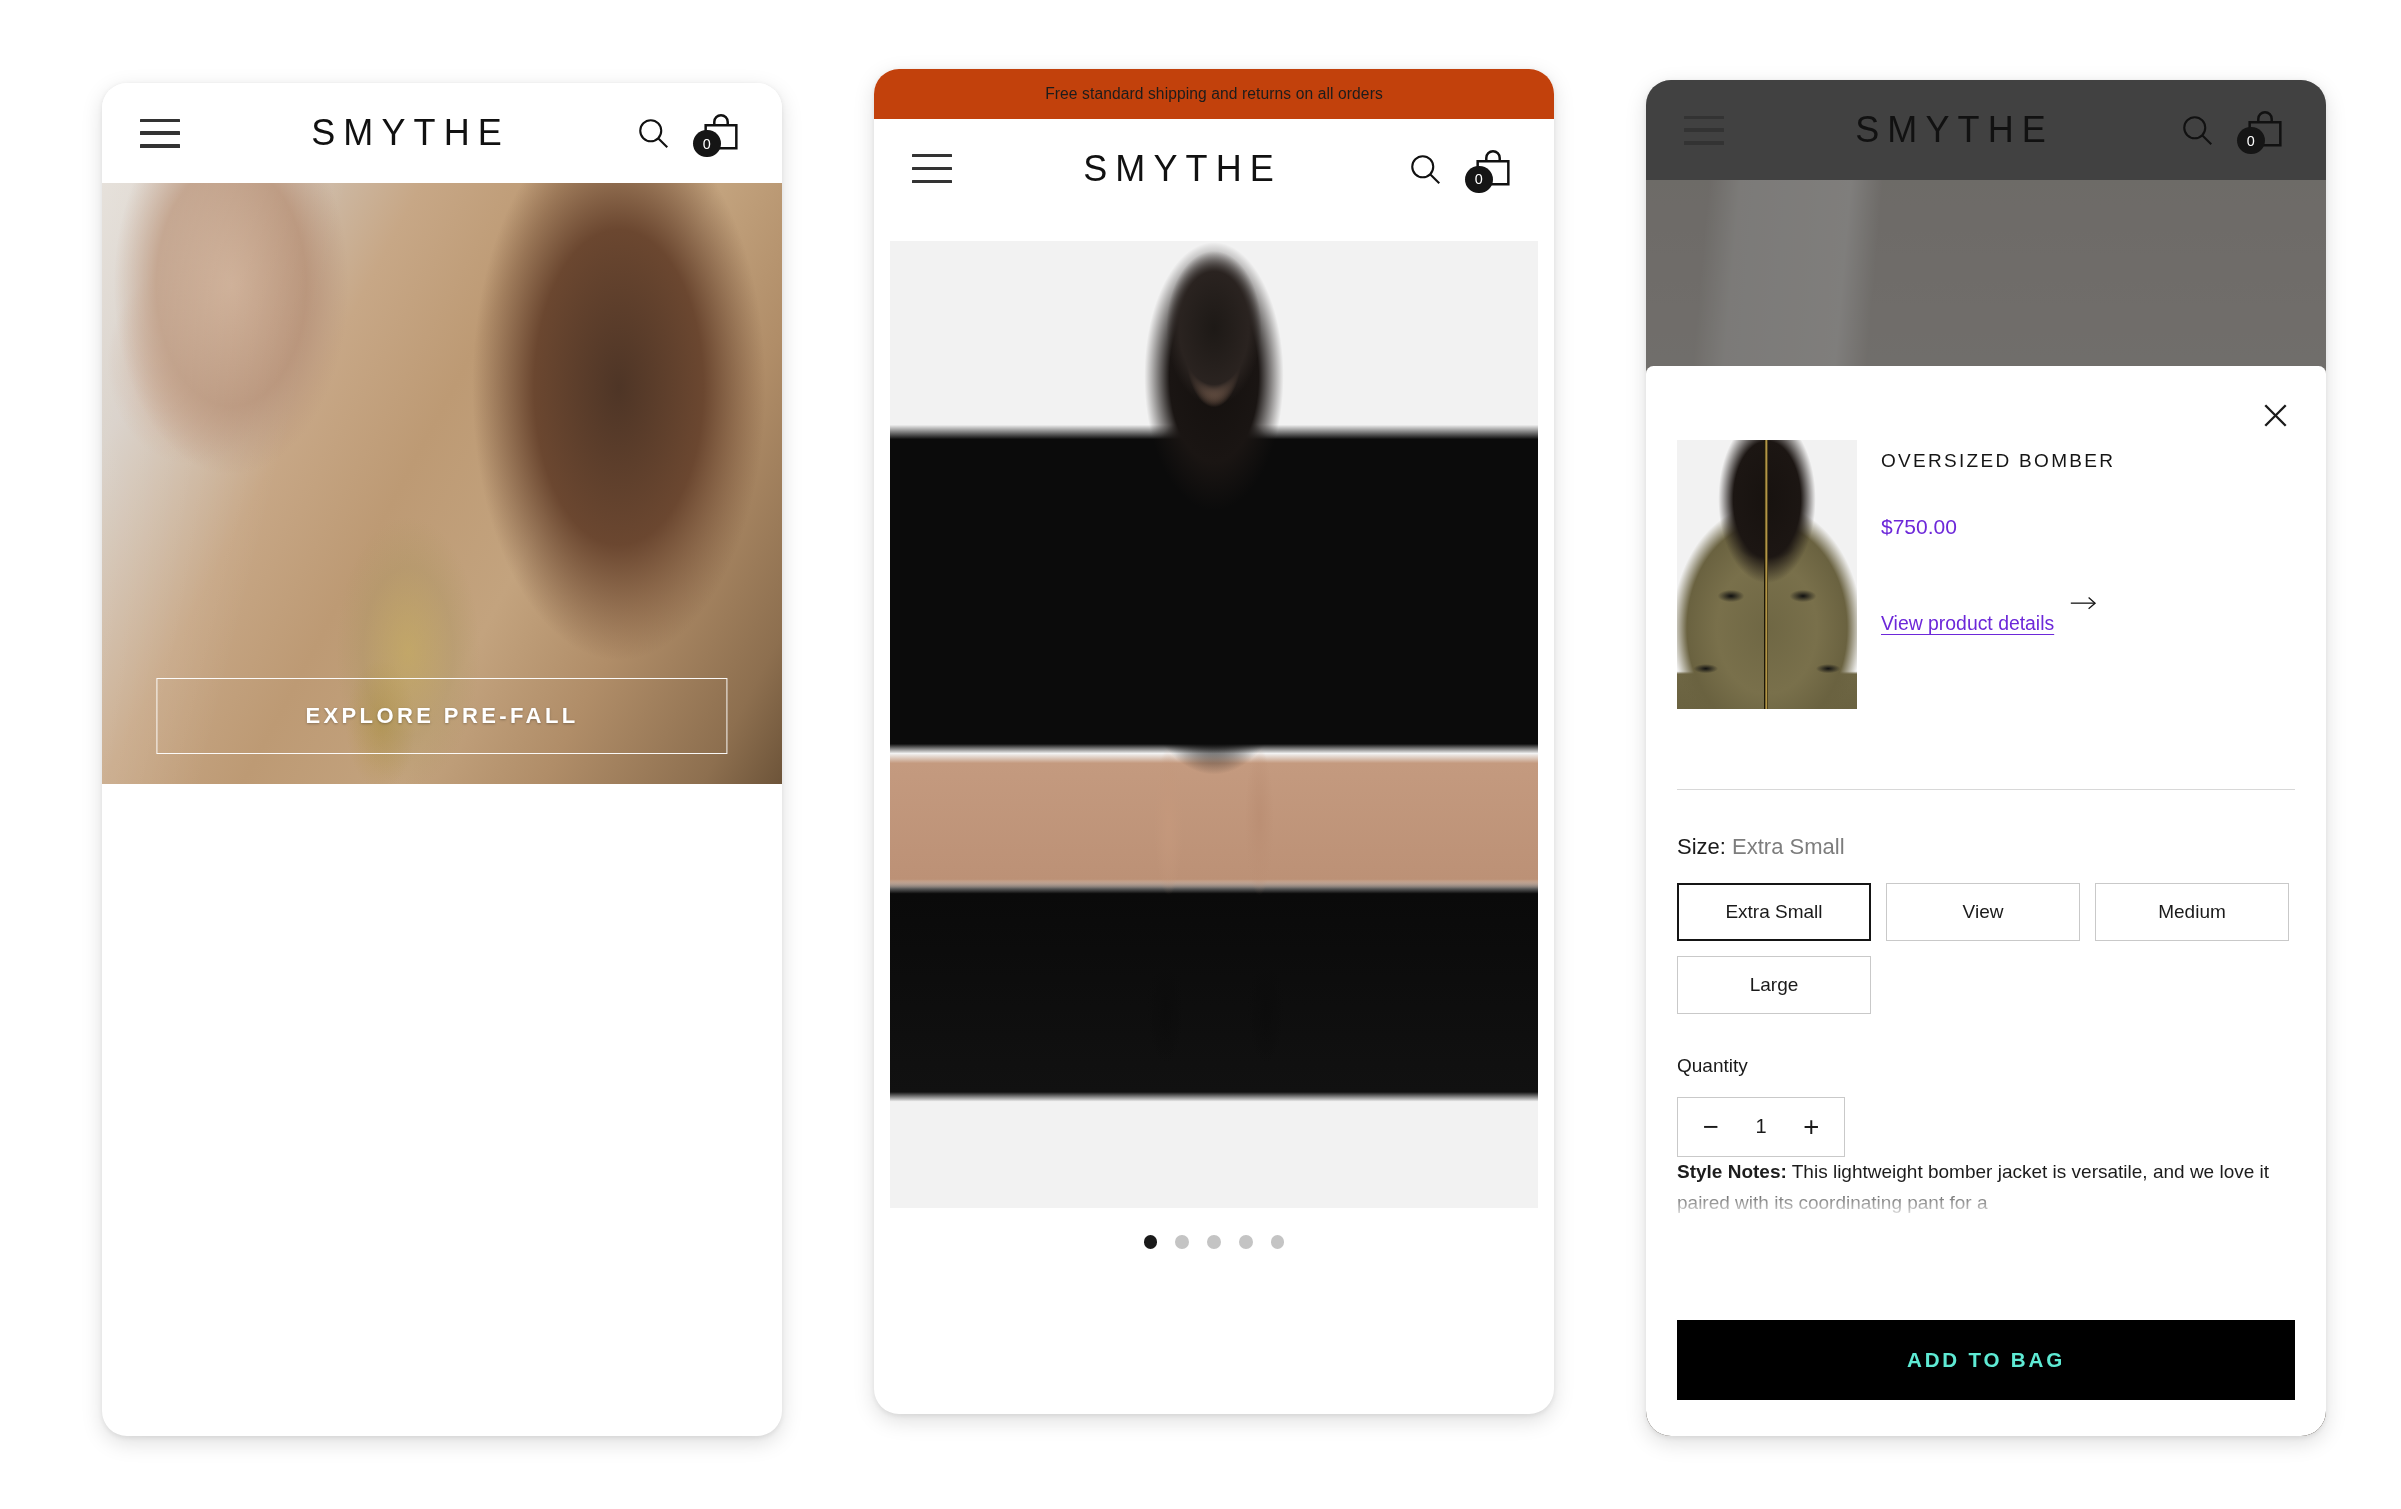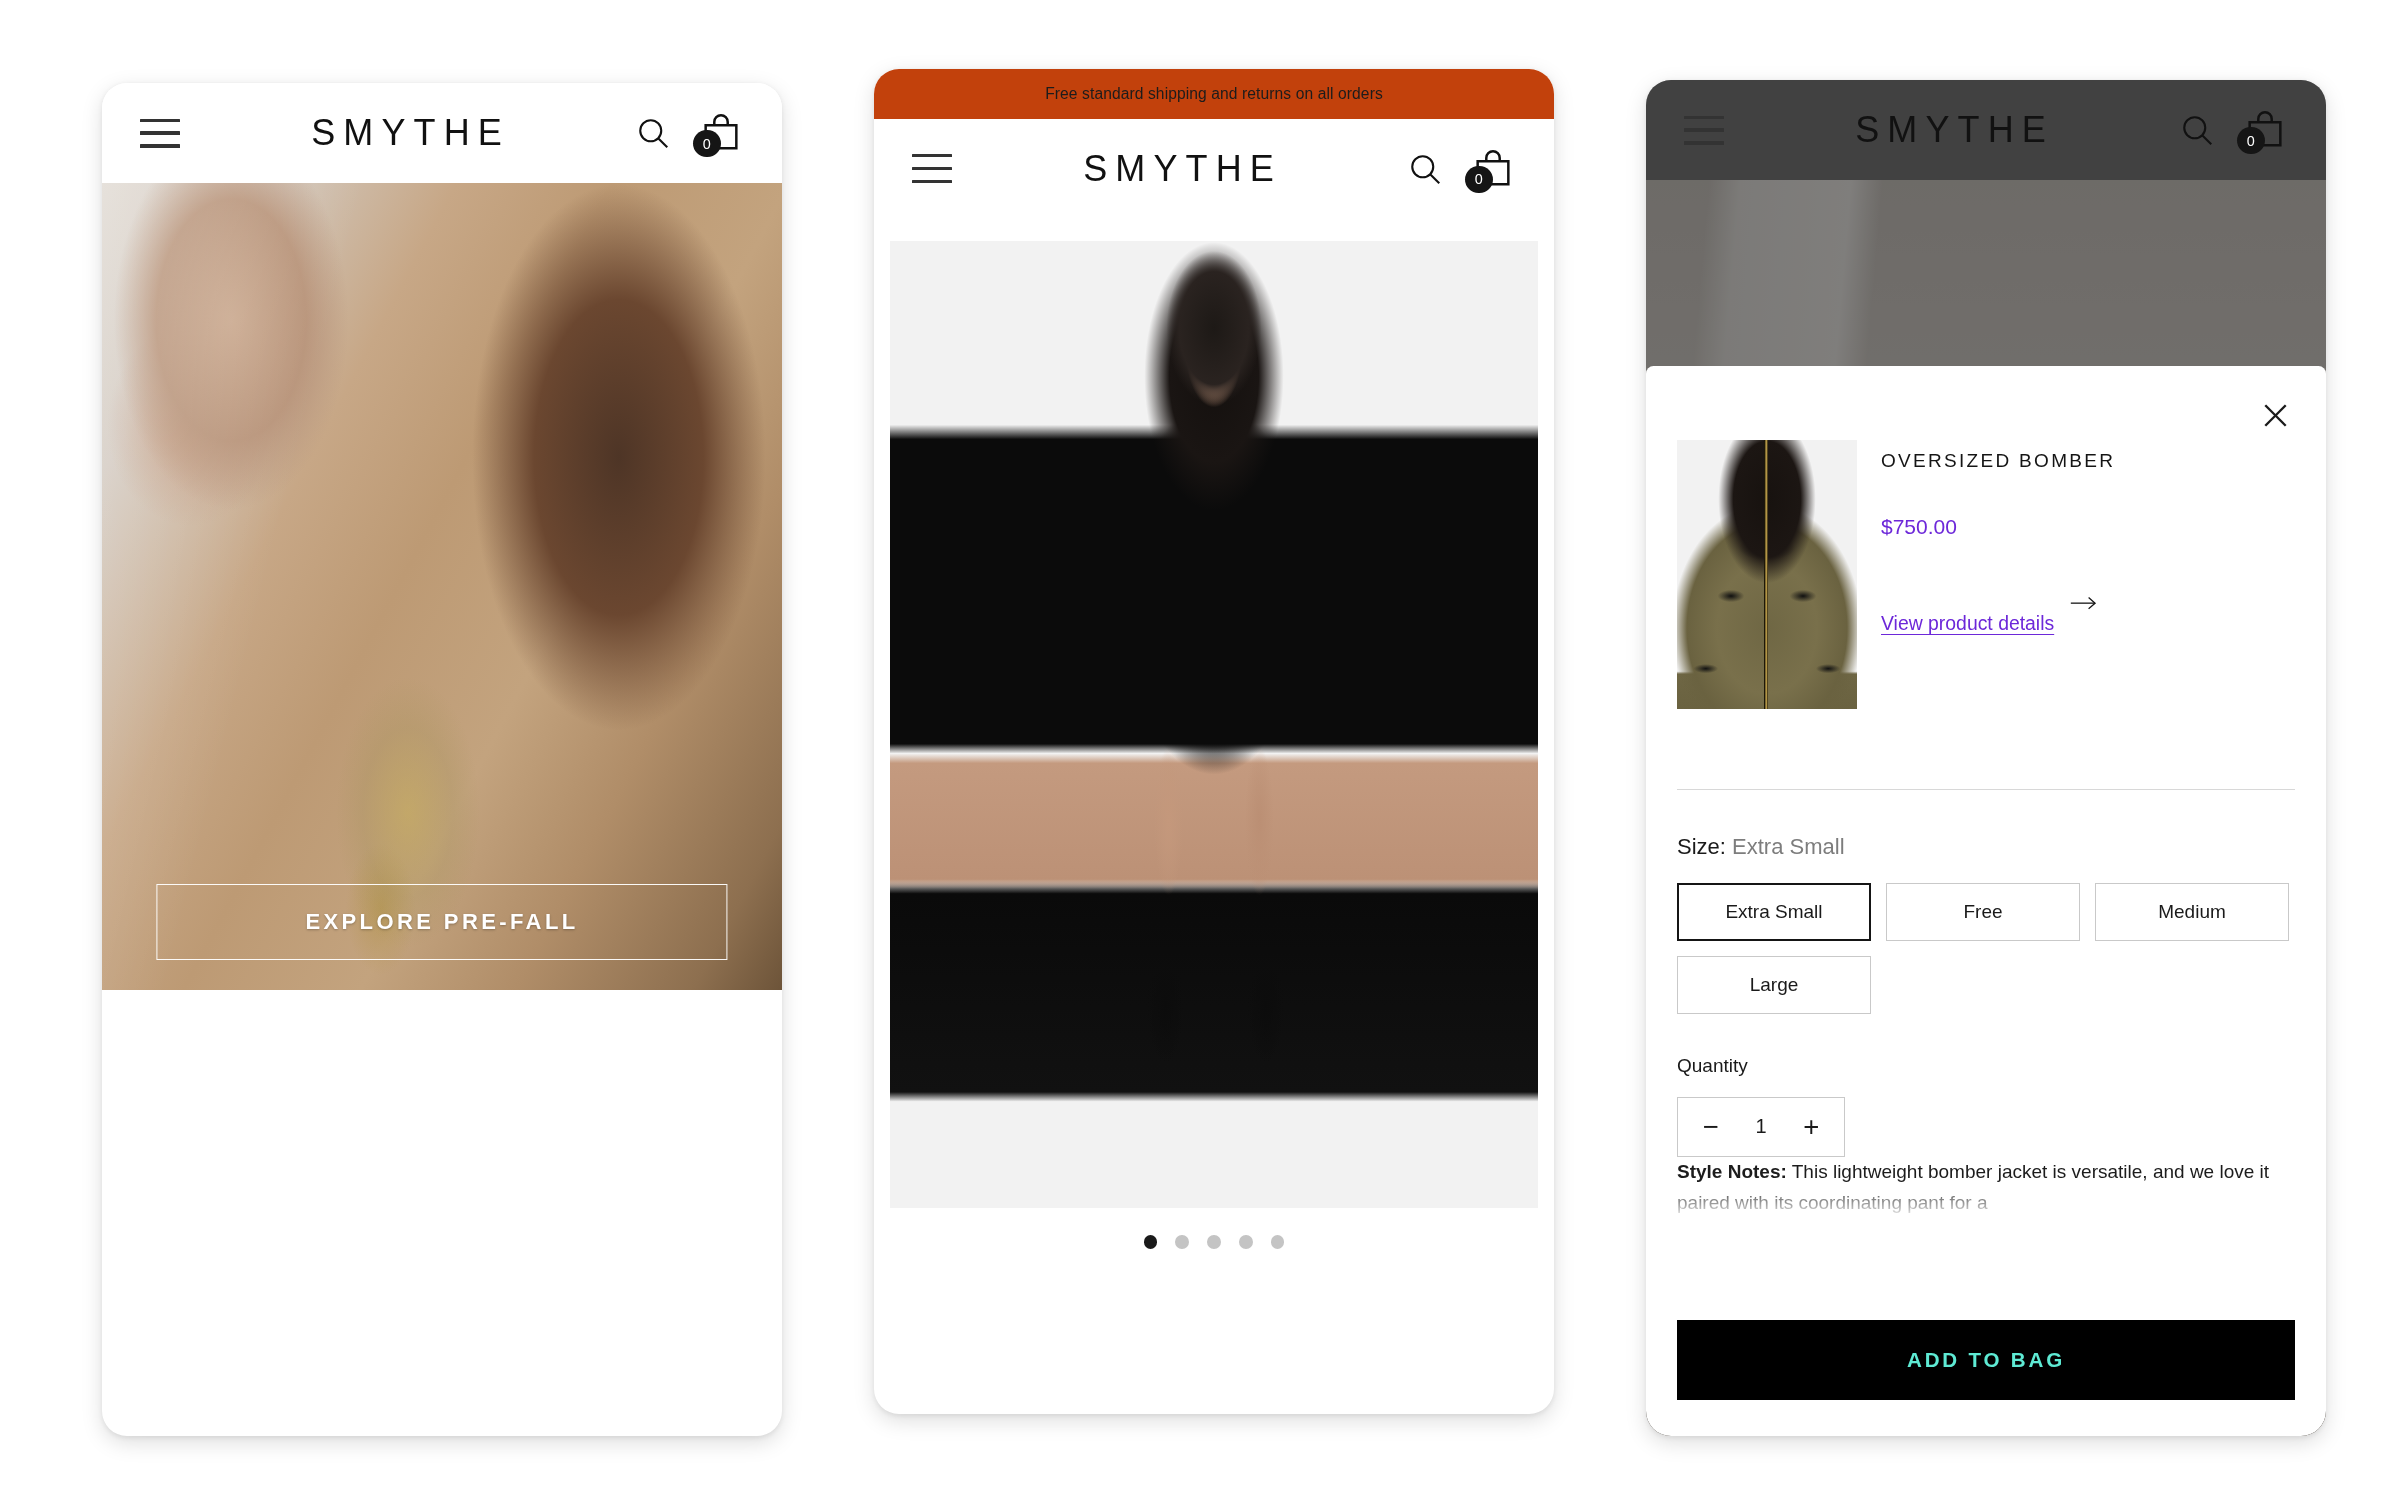--- a/index.html
+++ b/index.html
@@ -54,21 +54,21 @@
   .cart-badge {
     position: absolute; left: -5px; bottom: -1.3px;
     width: 27.5px; height: 27.5px; border-radius: 50%;
     background: #151515; color: #fff;
     font-size: 14.4px; display: flex; align-items: center; justify-content: center;
     font-family: "Liberation Sans", sans-serif;
   }
 
   
   .hero { position: relative; width: 100%; overflow: hidden; }
-  #hero-1 { height: 807px; }
+  #hero-1 { height: 601px; }
   #hero-2 { height: 627px; }
   .hero-img { position: absolute; inset: 0; }
   .cta-outline {
     position: absolute;
     left: 50%; transform: translateX(-50%);
     width: 84%;
     border: 1.9px solid rgba(255,255,255,0.95);
     color: #ffffff;
     text-align: center;
     font-size: 22px;
@@ -418,21 +418,21 @@
 
         <div class="divider"></div>
 
         <div class="size-label">
           <span>Size:</span>
           <span class="muted">Extra Small</span>
         </div>
 
         <div class="size-grid">
           <div class="size-chip selected">Extra Small</div>
-          <div class="size-chip">Free</div>
+          <div class="size-chip">View</div>
           <div class="size-chip">Medium</div>
           <div class="size-chip">Large</div>
         </div>
 
         <div class="qty-label">Quantity</div>
         <div class="qty-box">
           <div class="qty-btn">−</div>
           <div class="qty-val">1</div>
           <div class="qty-btn">+</div>
         </div>

